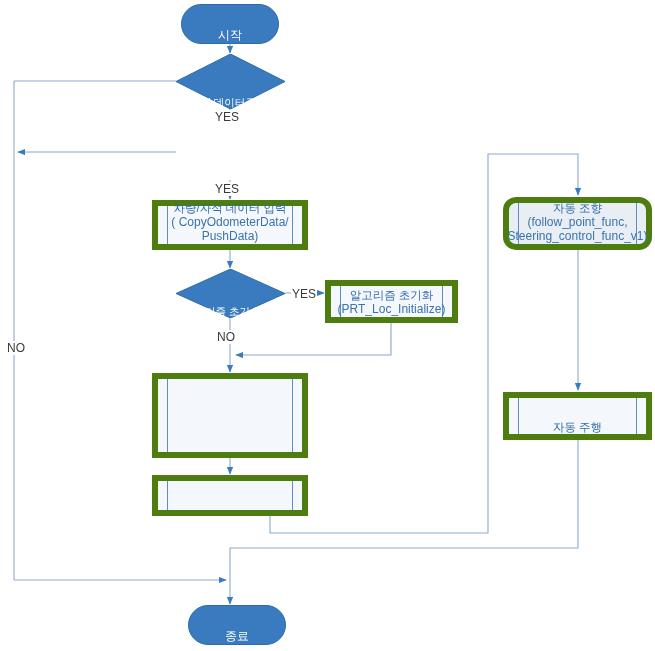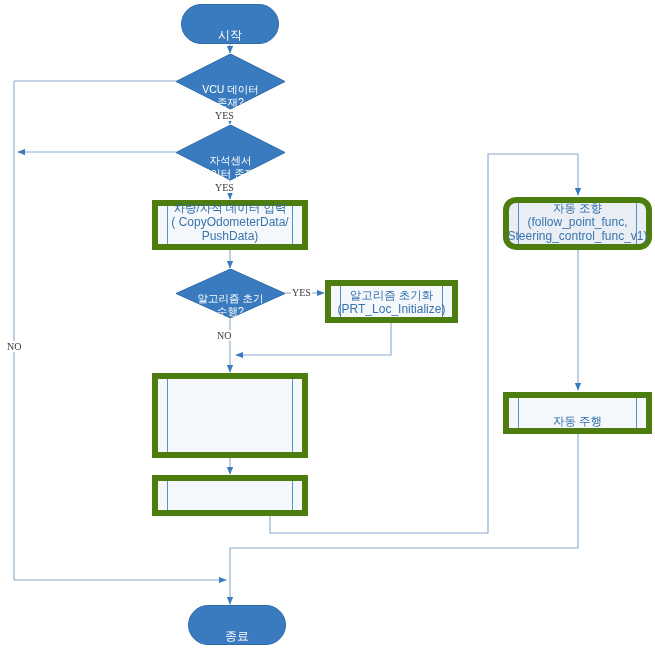--- a/index.html
+++ b/index.html
@@ -69,21 +69,21 @@
     left: 0;
     top: 0;
     width: 100%;
     height: 100%;
   }
   .decision .dlabel {
     position: relative;
     z-index: 2;
     color: #ffffff;
     display: flex;
-    flex-direction: column;
+    flex-direction: row;
     align-items: center;
     justify-content: center;
   }
   .decision .title {
     color: #ffffff;
     font-size: 10.5px;
   }
 
   
   .process {
@@ -108,27 +108,26 @@
     position: relative;
     z-index: 2;
     padding: 0 12px;
   }
   .process .title { color: #2f6ba8; }
   .process .sub   { color: #3a74ad; }
 
   
   .edge-label {
     position: absolute;
-    font-size: 10px;
+    font-size: 12px;
     color: #3a3a3a;
     background: #ffffff;
     padding: 0 1px;
     z-index: 6;
     white-space: nowrap;
-    font-family: Liberation Serif, serif;
   }
 </style>
 </head>
 <body>
 
 <div id="canvas">
 
   <svg id="edges" viewBox="0 0 655 651" width="655" height="651" xmlns="http://www.w3.org/2000/svg">
     <defs>
       <marker id="ah" markerWidth="9" markerHeight="9" refX="7.2" refY="3.2" orient="auto" markerUnits="userSpaceOnUse">
@@ -178,29 +177,20 @@
   <div class="node decision" style="left:176px; top:54px; width:109px; height:55px;">
     <svg class="dshape" viewBox="0 0 109 55" preserveAspectRatio="none">
       <polygon points="54.5,0 109,27.5 54.5,55 0,27.5" fill="#3a7bbf" stroke="#2e6ca8" stroke-width="1"></polygon>
     </svg>
     <div class="dlabel">
       <div class="title">VCU 데이터</div>
       <div class="title">존재?</div>
     </div>
   </div>
 
-  <div class="node decision" style="left:176px; top:125px; width:109px; height:55px;">
-    <svg class="dshape" viewBox="0 0 109 55" preserveAspectRatio="none">
-      <polygon points="54.5,0 109,27.5 54.5,55 0,27.5" fill="#3a7bbf" stroke="#2e6ca8" stroke-width="1"></polygon>
-    </svg>
-    <div class="dlabel">
-      <div class="title">자석센서</div>
-      <div class="title">데이터 존재?</div>
-    </div>
-  </div>
 
   <div class="node process" style="left:152px; top:200px; width:156px; height:50px;">
     <span class="bar-l"></span>
     <span class="bar-r"></span>
     <div class="ptext">
       <div class="title">차량/자석 데이터 입력</div>
       <div class="sub">( CopyOdometerData/</div>
       <div class="sub">PushData)</div>
     </div>
   </div>
@@ -237,21 +227,21 @@
   <div class="node process shaded" style="left:503px; top:197px; width:149px; height:53px;border-radius:13px;">
     <span class="bar-l"></span>
     <span class="bar-r"></span>
     <div class="ptext">
       <div class="title">자동 조향</div>
       <div class="sub">(follow_point_func,</div>
       <div class="sub">Steering_control_func_v1)</div>
     </div>
   </div>
 
-  <div class="node process" style="left:503px; top:392px; width:149px; height:42px;">
+  <div class="node process" style="left:503px; top:392px; width:149px; height:48px;">
     <span class="bar-l"></span>
     <span class="bar-r"></span>
     <div class="ptext">
       <div class="title">자동 주행</div>
     </div>
   </div>
 
   <div class="node terminator" style="left:188px; top:605px; width:98px; height:40px;">
     <div class="title">종료</div>
   </div>

